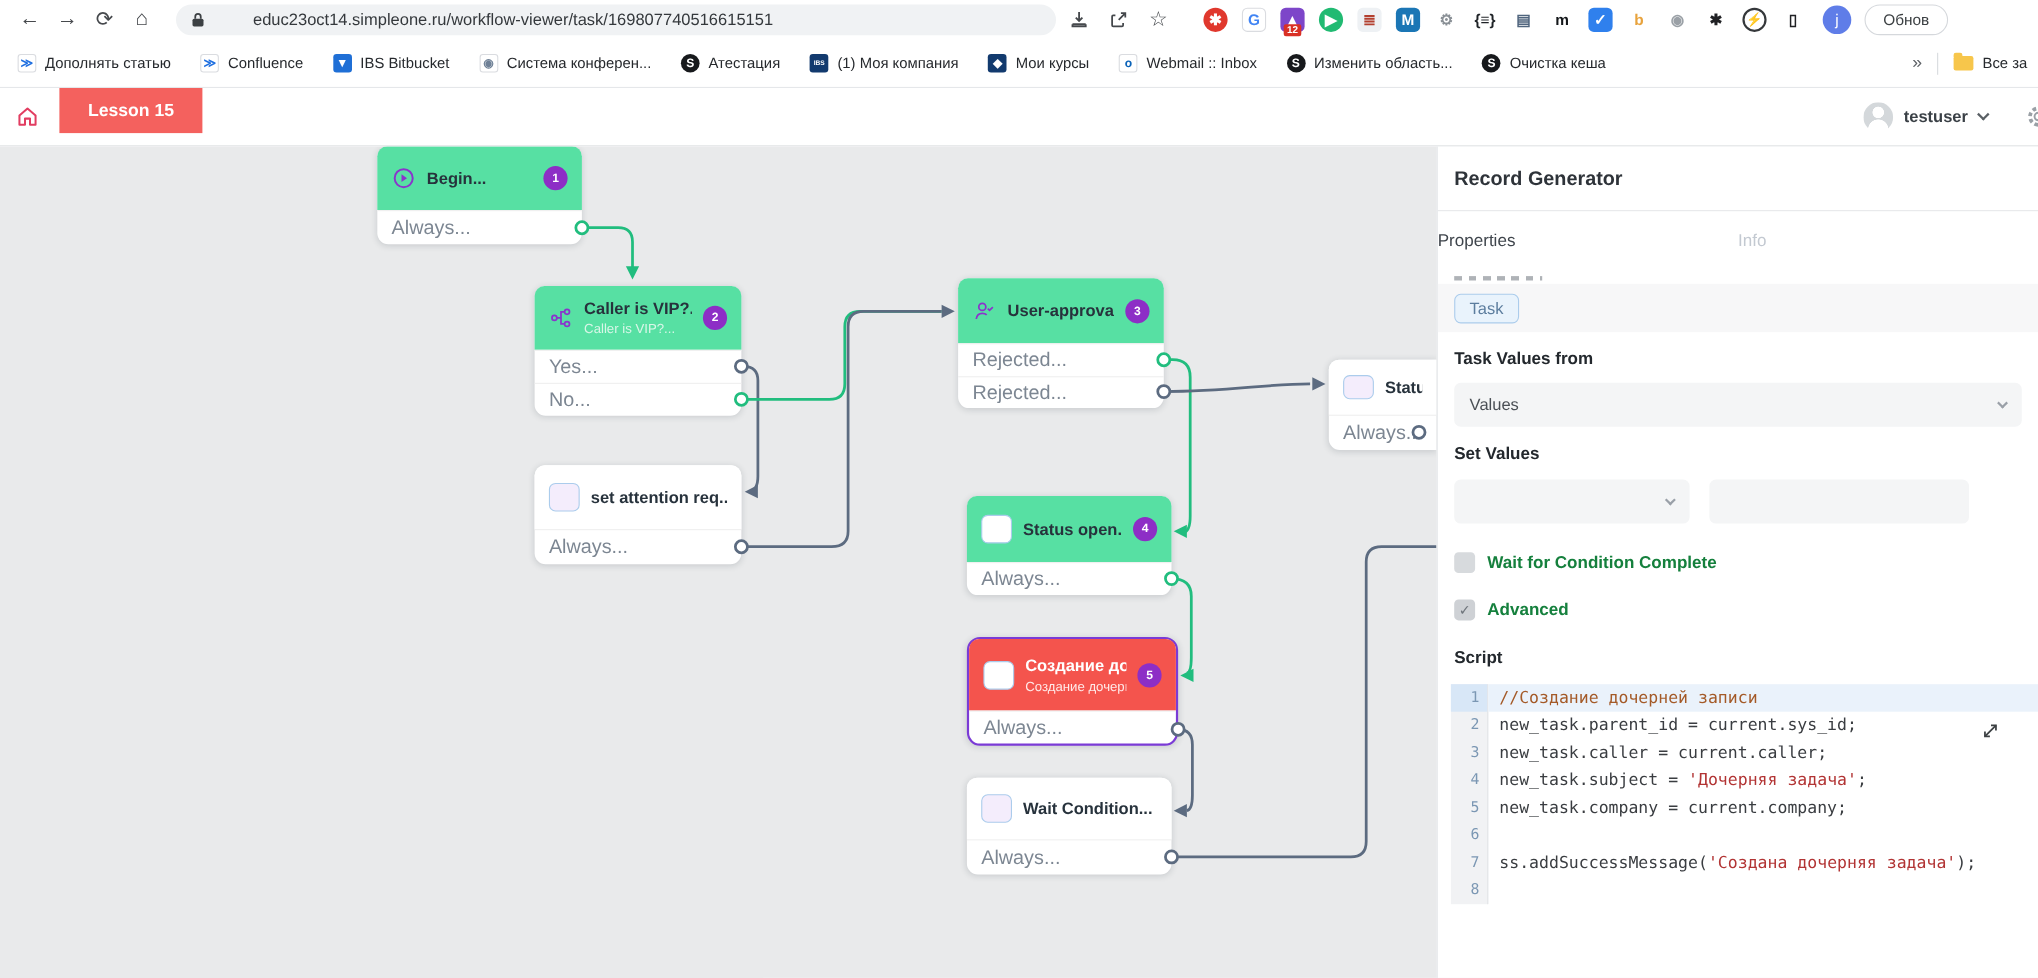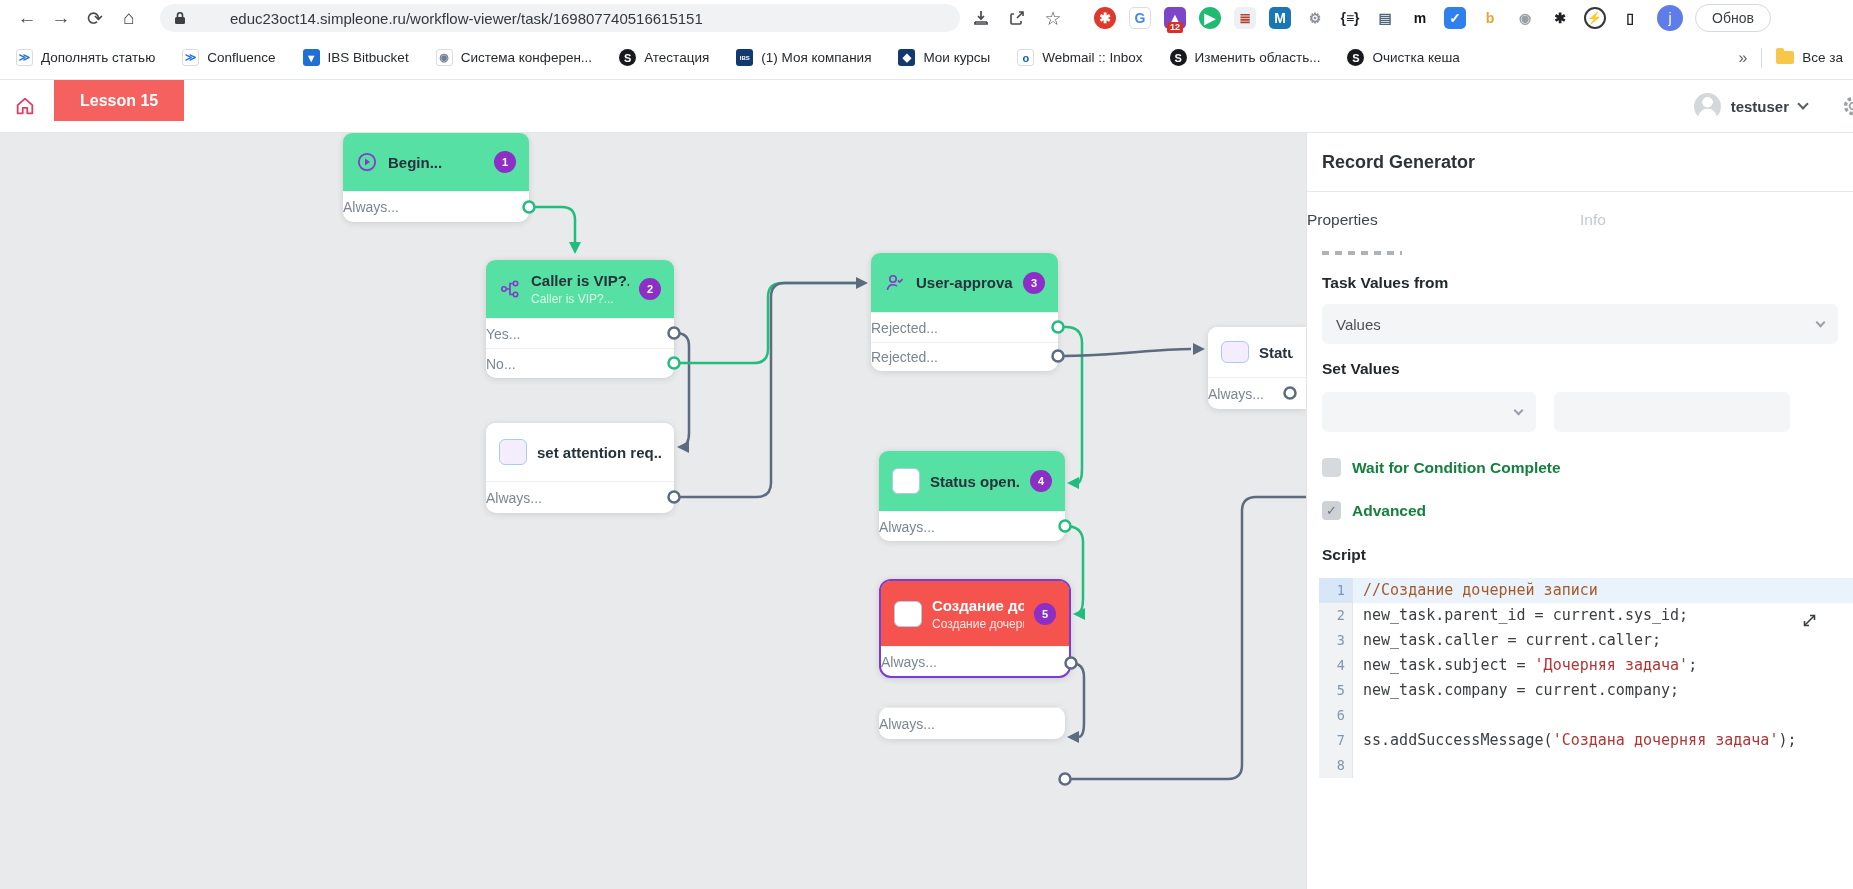--- a/index.html
+++ b/index.html
@@ -85,22 +85,22 @@
   .n-ic.chip { width:26px; height:26px; background:#fff; border-radius:6px; }
   .nh.whiteh .n-ic.chip { background:#f4edfc; }
   .nt-wrap { display:flex; flex-direction:column; min-width:0; }
   .n-title { font-size:15px; font-weight:700; color:#27323c; white-space:nowrap; overflow:hidden; }
   .n-sub { font-size:12px; color:#d9f6e8; margin-top:3px; white-space:nowrap; overflow:hidden; }
   .nh.red .n-title { color:#fff; }
   .nh.red .n-sub { color:#ffe9e8; }
   .n-badge { margin-left:auto; width:22px; height:22px; border-radius:50%; background:#8d2ec6;
              color:#fff; font-size:11px; font-weight:700; display:flex; align-items:center;
              justify-content:center; flex:0 0 auto; }
-  .n-row { border-top:1px solid #efefef; display:flex; align-items:center; padding:0 0;
-           font-size:14px; color:#7c8692; }
+  .n-row { border-top:1px solid #efefef; display:flex; align-items:center; padding:0 13px;
+           font-size:18px; color:#7c8692; }
 
   
   .panel { position:absolute; left:1306px; top:133px; width:547px; bottom:0; background:#fff;
            border-left:1px solid #e2e4e7; z-index:10; overflow:hidden; }
   .p-title { height:59px; display:flex; align-items:center; padding-left:15px;
              font-size:18px; font-weight:700; color:#2e3339; border-bottom:1px solid #e7e8ea; }
   .p-tabs { height:56px; display:flex; align-items:center; }
   .p-tab { flex:1; text-align:left; font-size:15.5px; cursor:pointer; }
   .p-tab.active { color:#3f454c; }
   .p-tab.inactive { color:#c3c9d1; }
@@ -401,20 +401,31 @@
         <div class="n-sub">Создание дочерней...</div>
       </div>
       <span class="n-badge">5</span>
     </div>
     <div class="n-row" style="height:30px;">
         <span>Always...</span>
       </div>
   </div>
 
   <div class="node" style="left:879px;top:707px;width:186px;">
+    <div class="nh whiteh" style="height:56px;">
+      <span class="n-ic chip">
+        <svg width="16" height="18" viewBox="0 0 16 18">
+            <path d="M3 1h7l4 4v12H3z" fill="none" stroke="#8a35cc" stroke-width="1.5" stroke-linejoin="round"></path>
+            <path d="M8 8v5M5.5 10.5h5" stroke="#8a35cc" stroke-width="1.5"></path>
+          </svg>
+      </span>
+      <div class="nt-wrap">
+          <div class="n-title">Wait Condition...</div>
+        </div>
+    </div>
     <div class="n-row" style="height:32px;">
         <span>Always...</span>
       </div>
   </div>
 
   <svg class="edges" viewBox="0 0 1853 889">
     <g fill="none" stroke-width="2.5">
 
       <path stroke="#21bd7e" d="M529 207 H562 Q575 207 575 220 V244"></path>
       <polygon fill="#21bd7e" points="569,242 581,242 575,254"></polygon>
@@ -457,20 +468,23 @@
 
   <div class="panel">
     <div class="p-title">Record Generator</div>
     <div class="p-tabs">
       <div class="p-tab active">Properties</div>
       <div class="p-tab inactive">Info</div>
     </div>
     <div class="p-sliver">
         <i></i>
       </div>
+    <div class="p-band">
+      <span class="chip">Task</span>
+    </div>
 
     <div class="p-h">Task Values from</div>
     <div class="sel">
       <span>Values</span>
       <span class="chv"></span>
     </div>
 
     <div class="p-h">Set Values</div>
     <div class="fields">
       <div class="sel">

